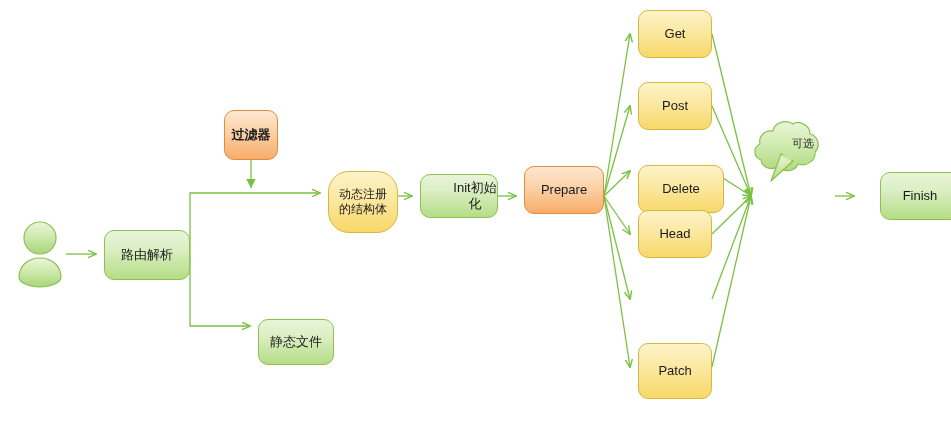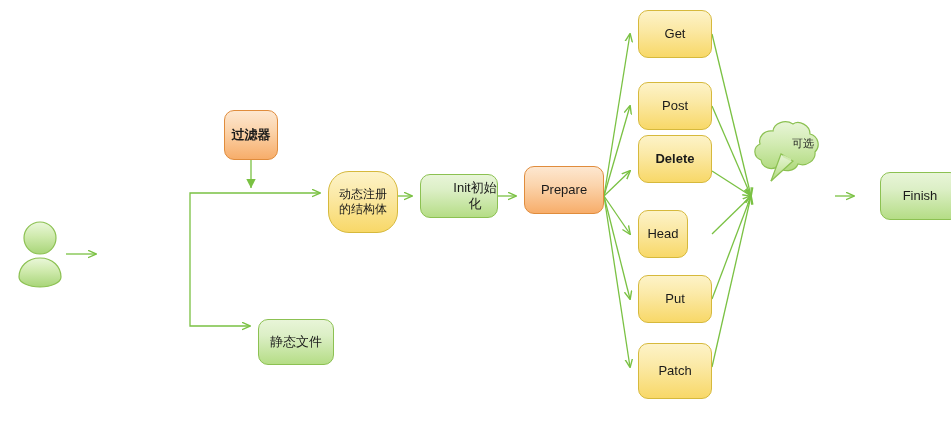--- a/index.html
+++ b/index.html
@@ -89,41 +89,41 @@
                c1,8 11,11 17,6
                c5,7 17,6 20,-2
                c9,3 18,-4 17,-12
                c6,-6 3,-16 -5,-18
                c0,-9 -11,-14 -17,-10 z" fill="url(#cloudGrad)" stroke="#8cc152" stroke-width="1.2"></path>
       <path d="M781,154 L771,181 L793,161 z" fill="url(#cloudGrad)" stroke="#8cc152" stroke-width="1.2"></path>
       <path d="M783,156 L791,160" stroke="#cfeaad" stroke-width="2"></path>
     </g>
   </svg>
 
+  <div class="node green" style="left:104px;top:230px;width:86px;height:50px;">路由解析</div>
 
   <div class="node orange" style="left:224px;top:110px;width:54px;height:50px;font-weight:bold;">过滤器</div>
 
   <div class="node green" style="left:258px;top:319px;width:76px;height:46px;">静态文件</div>
 
   <div class="node yellow" style="left:328px;top:171px;width:70px;height:62px;font-size:12px;white-space:pre-line;border-radius:21px;">动态注册
 的结构体</div>
 
   <div class="node green" style="left:420px;top:174px;width:78px;height:44px;padding-left:32px;">Init初始化</div>
 
   <div class="node orange" style="left:524px;top:166px;width:80px;height:48px;">Prepare</div>
 
   <div class="node yellow" style="left:638px;top:82px;width:74px;height:48px;">Post</div>
 
   <div class="node yellow" style="left:638px;top:10px;width:74px;height:48px;">Get</div>
 
-  <div class="node yellow" style="left:638px;top:135px;width:74px;height:48px;font-weight:bold;">Delete</div>
+  <div class="node yellow" style="left:638px;top:165px;width:86px;height:48px;">Delete</div>
 
-  <div class="node yellow" style="left:638px;top:210px;width:50px;height:48px;">Head</div>
+  <div class="node yellow" style="left:638px;top:210px;width:74px;height:48px;">Head</div>
 
-  <div class="node yellow" style="left:638px;top:275px;width:74px;height:48px;">Put</div>
 
   <div class="node yellow" style="left:638px;top:343px;width:74px;height:56px;">Patch</div>
 
 
   <div class="node green" style="left:880px;top:172px;width:80px;height:48px;">Finish</div>
 
   <div class="cloud-label" style="left:770px;top:125px;width:66px;height:24px;margin-top:6px;">可选</div>
 
 </div>
 

